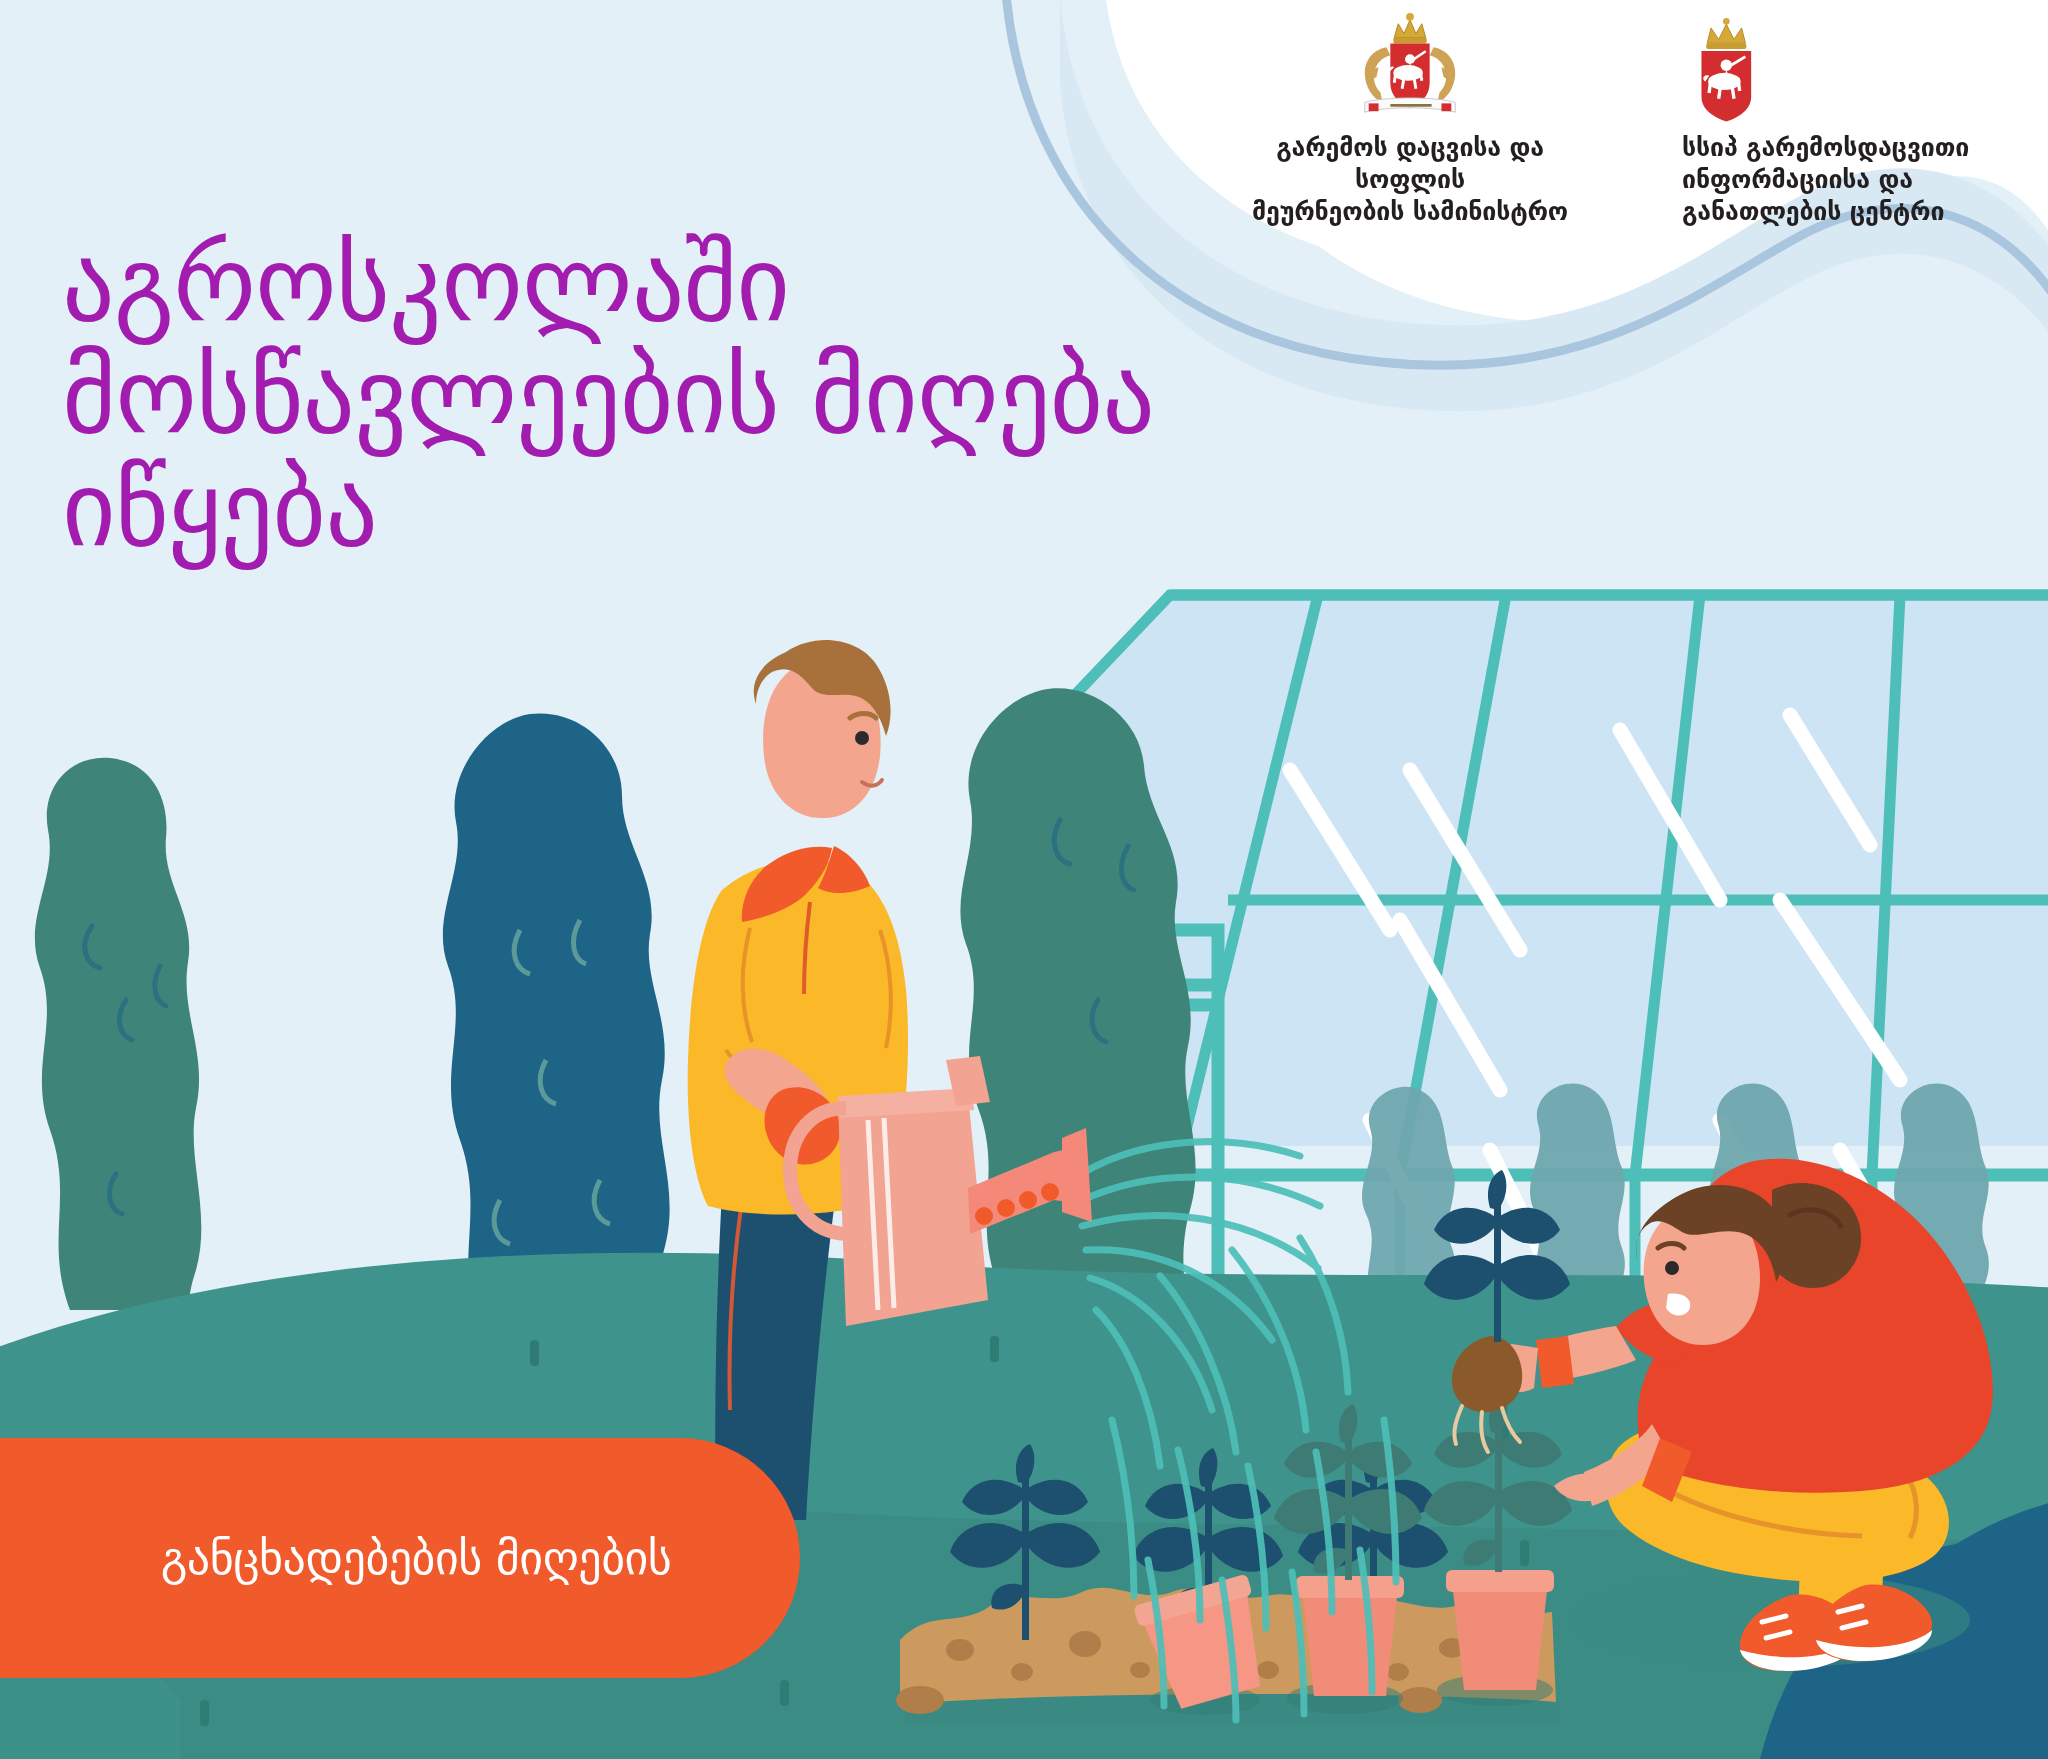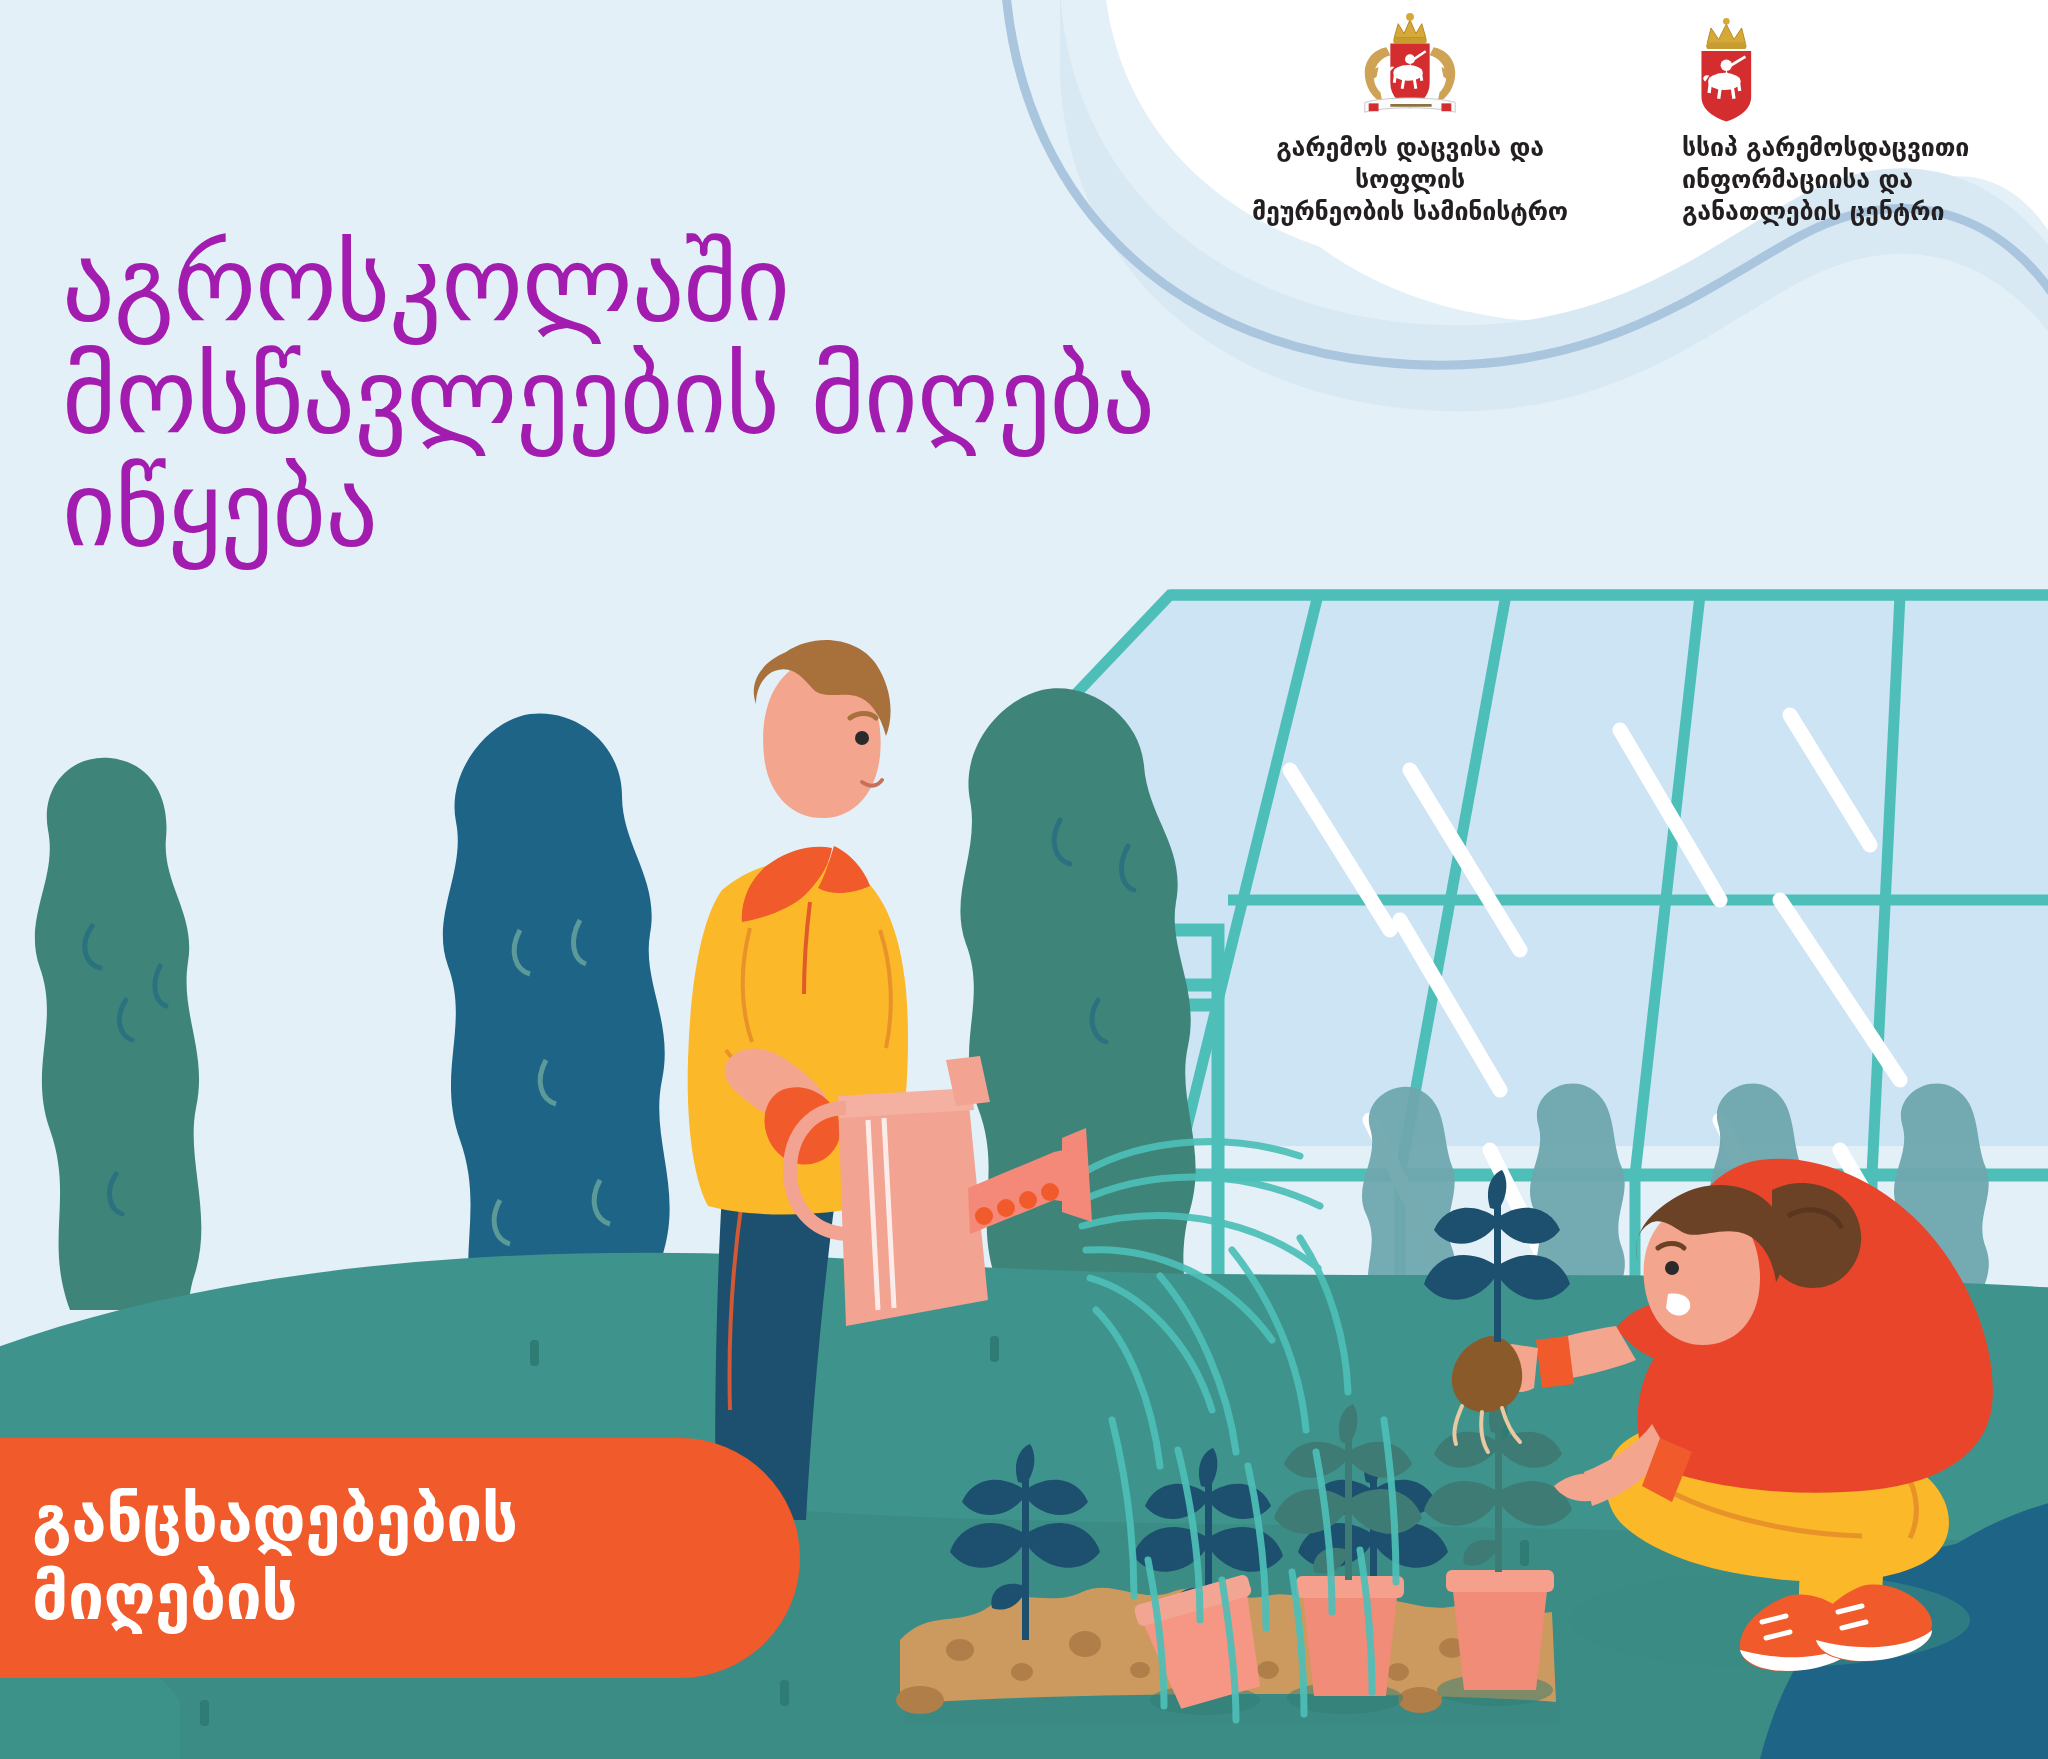--- a/index.html
+++ b/index.html
@@ -29,22 +29,22 @@
   #logo-center .emblem-wrap{justify-content:flex-start;padding-left:30px;}
 
   
   #banner{
     position:absolute;left:-40px;top:1438px;width:840px;height:240px;
     background:#F15A2B;border-radius:0 130px 130px 0;
     display:flex;flex-direction:column;justify-content:center;
     padding-left:72px;box-sizing:border-box;
   }
   #banner .banner-line{
-    color:#FFFFFF;font-size:64px;line-height:1.22;font-weight:bold;
-    letter-spacing:-0.5px;white-space:pre-line;
+    color:#FFFFFF;font-size:46px;line-height:1.22;font-weight:normal;
+    letter-spacing:-0.5px;white-space:pre-line;text-align:center;
   }
 </style>
 </head>
 <body>
 
 <div id="poster">
 
   <svg class="layer" viewBox="0 0 2048 1759" width="2048" height="1759">
     <rect x="0" y="0" width="2048" height="1759" fill="#E3F0F7"></rect>
 

